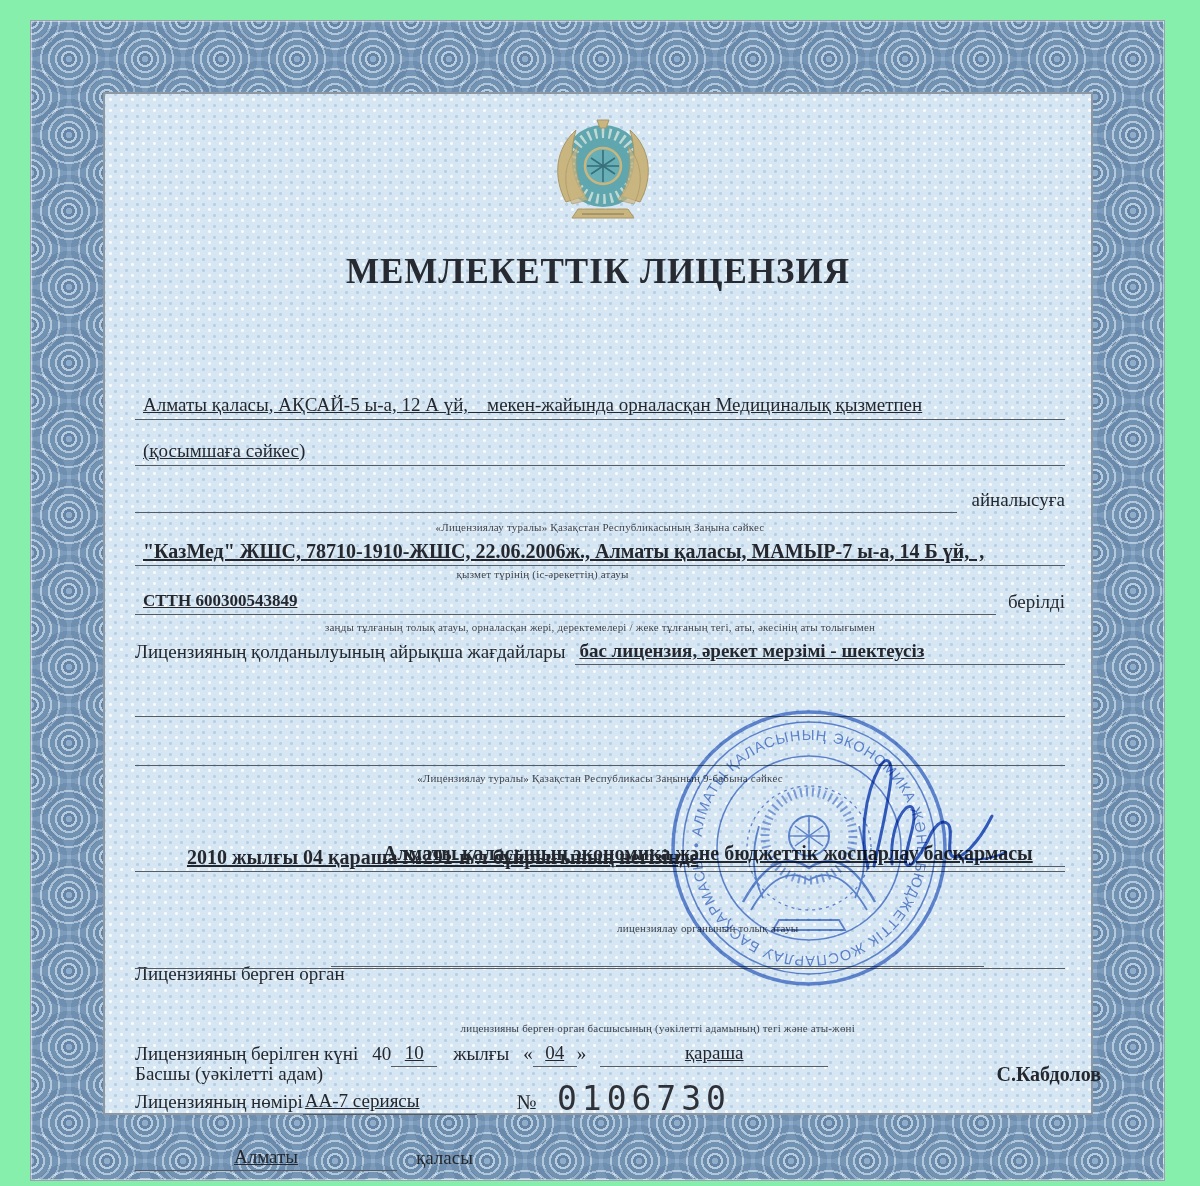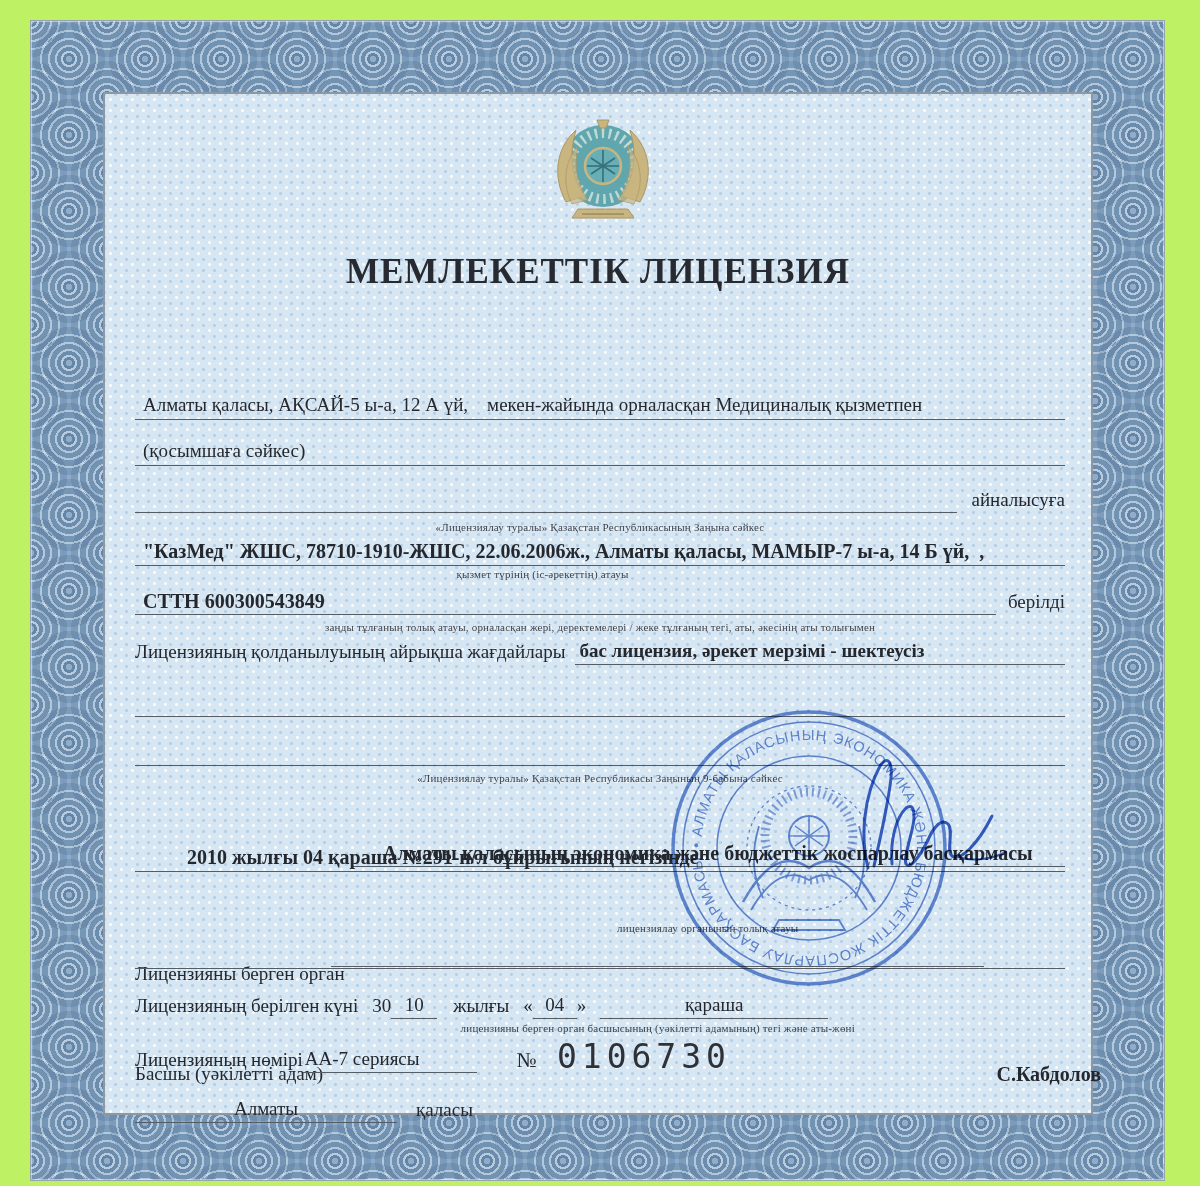--- a/index.html
+++ b/index.html
@@ -1,18 +1,18 @@
 <!DOCTYPE html>
 <html><head>
 <meta charset="utf-8">
 <style>
   html,body{margin:0;padding:0;}
   body{width:1200px;height:1186px;background:#fcfcfa;overflow:hidden;
        font-family:"Liberation Serif", serif;}
-  .page{position:relative;width:1200px;height:1186px;background:#bef264;}
+  .page{position:relative;width:1200px;height:1186px;background:#86efac;}
 
   
   .band{position:absolute;left:30px;top:20px;width:1133px;height:1159px;
     background-color:#8fadca;
     background-image:
       radial-gradient(circle, rgba(255,255,255,0) 0 3px, rgba(42,77,117,0.42) 3px 6px, rgba(233,241,249,0.45) 6px 8px, rgba(42,77,117,0.34) 8px 12px, rgba(233,241,249,0.38) 12px 14px, rgba(48,84,124,0.30) 14px 19px, rgba(226,237,247,0.42) 19px 21px, rgba(48,84,124,0.26) 21px 27px, rgba(230,240,249,0.40) 27px 29px, rgba(60,95,135,0.22) 29px 36px, rgba(230,240,249,0) 36px),
       radial-gradient(circle, rgba(255,255,255,0) 0 3px, rgba(42,77,117,0.42) 3px 6px, rgba(233,241,249,0.45) 6px 8px, rgba(42,77,117,0.34) 8px 12px, rgba(233,241,249,0.38) 12px 14px, rgba(48,84,124,0.30) 14px 19px, rgba(226,237,247,0.42) 19px 21px, rgba(48,84,124,0.26) 21px 27px, rgba(230,240,249,0.40) 27px 29px, rgba(60,95,135,0.22) 29px 36px, rgba(230,240,249,0) 36px);
     background-size:76px 76px,76px 76px;
     background-position:0 0,38px 38px;
     border:1px solid #97a3ae;
@@ -29,28 +29,28 @@
     background-position:0 0,5px 6px;
     color:#24282e;}
 
   .title{position:absolute;left:0;top:158px;width:100%;text-align:center;
     font-size:35px;font-weight:700;letter-spacing:1px;color:#272b31;}
 
   .emblem{position:absolute;left:437px;top:20px;opacity:.95;}
 
   .row{position:absolute;left:30px;width:930px;font-size:19px;line-height:26px;white-space:pre-wrap;}
   .flex{display:flex;align-items:flex-end;}
-  .u{border-bottom:1px solid #555c64;}
+  .u{border-bottom:1px solid #555c64;text-decoration:underline;}
   .line{min-height:26px;padding:0 0 1px 8px;}
   .b{font-weight:700;}
   .sb{font-weight:600;}
   .caption{font-size:11px;line-height:14px;color:#3d434b;text-align:center;
     padding-top:2px;letter-spacing:.2px;white-space:normal;}
   .empty{height:12px;}
-  .ubox{display:inline-block;text-align:center;}
+  .ubox{display:inline-block;text-align:center;margin-top:48px;}
   .lbl{white-space:nowrap;}
 
   .license-no{font-family:"DejaVu Sans Mono", monospace;font-size:33px;line-height:33px;
     letter-spacing:5px;color:#2e3238;margin-left:20px;}
   .no-sign{margin-left:40px;font-size:21px;}
 
   .stamp{position:absolute;left:562px;top:612px;width:284px;height:284px;
     opacity:.8;mix-blend-mode:multiply;}
   .sig{position:absolute;left:735px;top:662px;width:170px;height:130px;
     mix-blend-mode:multiply;}
@@ -108,21 +108,21 @@
       <div class="caption" style="width:815px">қызмет түрінің (іс-әрекеттің) атауы</div>
     </div>
 
     <div class="row" style="top:392px">
       <div class="u line b" style="font-size:20px">"КазМед" ЖШС, 78710-1910-ЖШС, 22.06.2006ж., Алматы қаласы, МАМЫР-7 ы-а, 14 Б үй,  ,</div>
       <div class="caption">заңды тұлғаның толық атауы, орналасқан жері, деректемелері / жеке тұлғаның тегі, аты, әкесінің аты толығымен</div>
     </div>
 
     <div class="row" style="top:442px">
       <div class="flex">
-        <div class="u b" style="flex:1;min-height:26px;padding-left:8px;font-size:20px">СТТН 600300543849</div>
+        <div class="u b" style="flex:1;min-height:26px;padding-left:8px;font-size:17px">СТТН 600300543849</div>
         <span class="lbl" style="padding-left:12px">берілді</span>
       </div>
     </div>
 
     <div class="row" style="top:492px">
       <div class="flex">
         <span class="lbl" style="padding-right:10px">Лицензияның қолданылуының айрықша жағдайлары</span>
         <div class="u sb" style="flex:1;min-height:26px;padding-left:4px">бас лицензия, әрекет мерзімі - шектеусіз</div>
       </div>
     </div>
@@ -161,21 +161,21 @@
       </div>
     </div>
 
     <div class="row" style="top:808px">
       <div class="u" style="height:14px"></div>
     </div>
 
     <div class="row" style="top:846px">
       <div class="flex">
         <span class="lbl">Лицензияның берілген күні</span>
-        <span class="lbl" style="margin-left:14px">30</span>
+        <span class="lbl" style="margin-left:14px">40</span>
         <span class="ubox u" style="width:46px">10</span>
         <span class="lbl" style="margin-left:16px">жылғы</span>
         <span class="lbl" style="margin-left:14px">«</span>
         <span class="ubox u" style="width:44px">04</span>
         <span class="lbl">»</span>
         <span class="ubox u" style="width:228px;margin-left:14px">қараша</span>
       </div>
     </div>
 
     <div class="row" style="top:894px">

